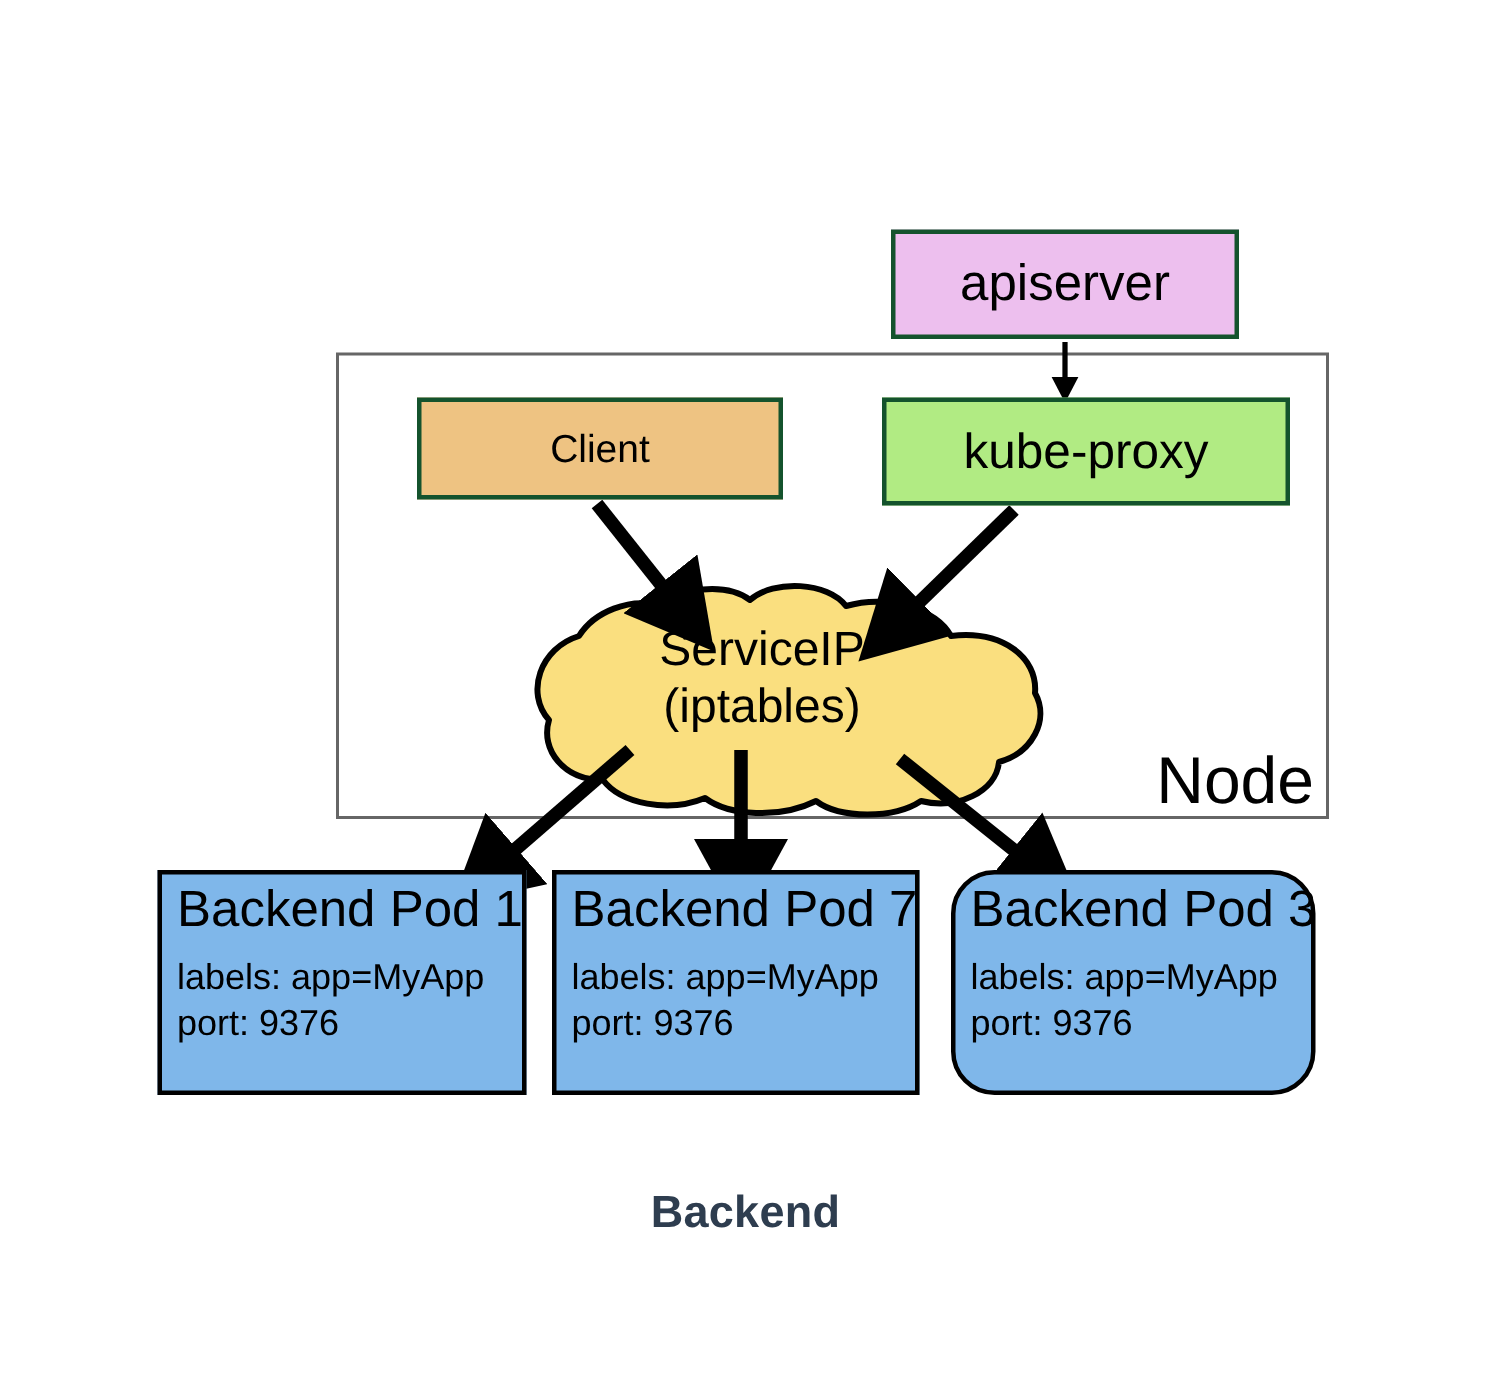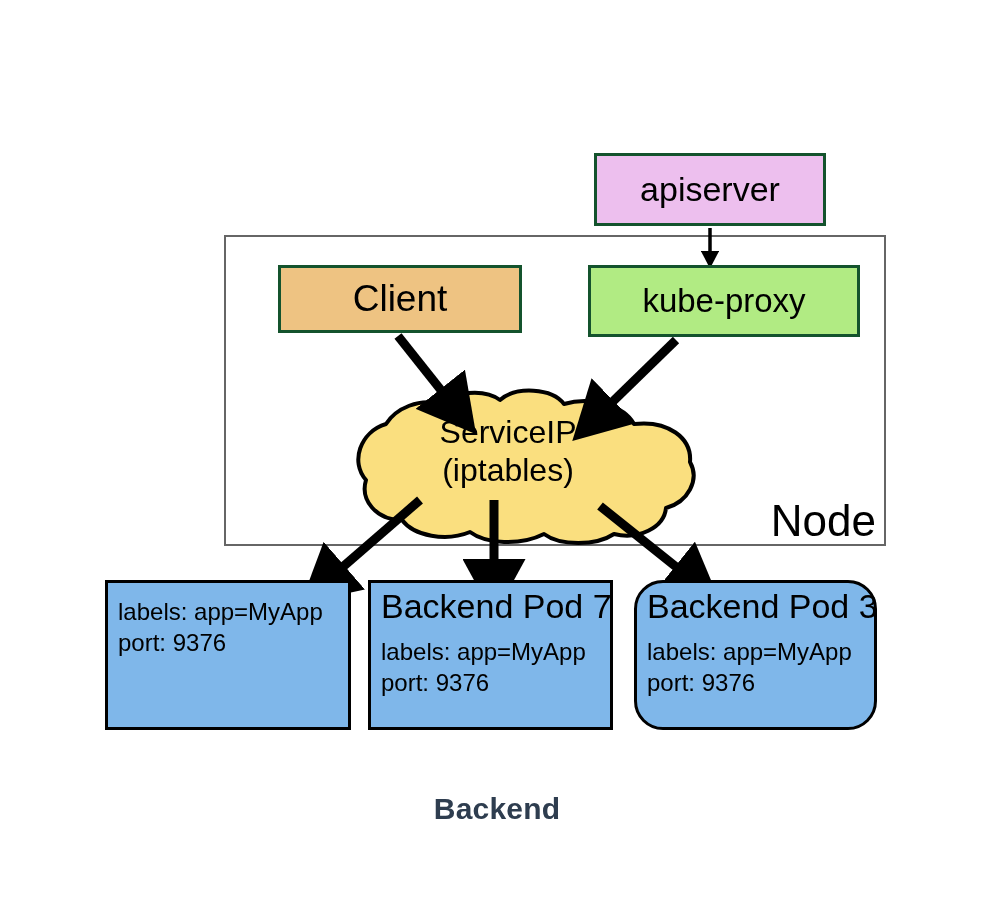--- a/index.html
+++ b/index.html
@@ -33,21 +33,21 @@
     color: #000000;
   }
   #apiserver-box {
     left: 594px; top: 153px; width: 232px; height: 73px;
     background: #edbfee;
     font-size: 34px;
   }
   #client-box {
     left: 278px; top: 265px; width: 244px; height: 68px;
     background: #eec382;
-    font-size: 37px;
+    font-size: 26px;
   }
   #kubeproxy-box {
     left: 588px; top: 265px; width: 272px; height: 72px;
     background: #b1eb83;
     font-size: 33px;
   }
   #node-container {
     position: absolute;
     left: 224px; top: 235px; width: 662px; height: 311px;
     box-sizing: border-box;
@@ -171,20 +171,21 @@
 
   <div class="box" id="client-box">
     <span>Client</span>
   </div>
 
   <div class="box" id="kubeproxy-box">
     <span>kube-proxy</span>
   </div>
 
   <div class="pod" id="pod1">
+    <div class="pod-title">Backend Pod 1</div>
     <div class="pod-line first">labels: app=MyApp</div>
     <div class="pod-line">port: 9376</div>
   </div>
 
   <div class="pod" id="pod2">
     <div class="pod-title">Backend Pod 7</div>
     <div class="pod-line first">labels: app=MyApp</div>
     <div class="pod-line">port: 9376</div>
   </div>
 

